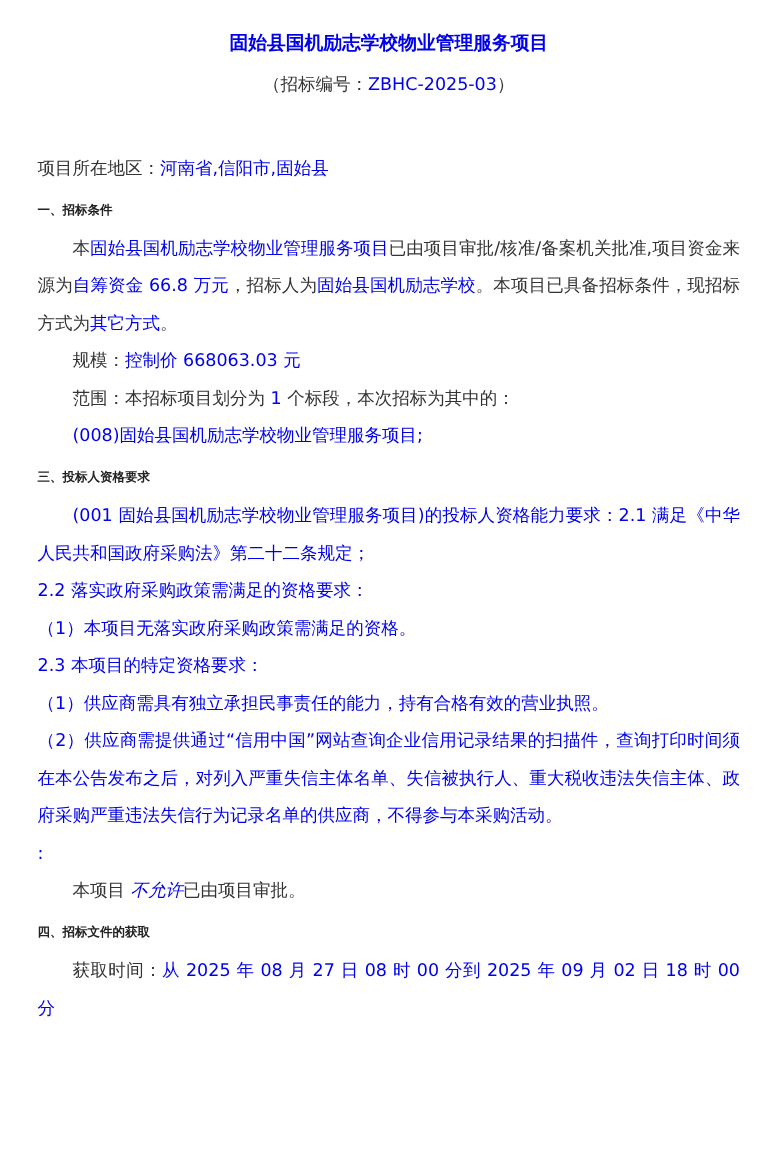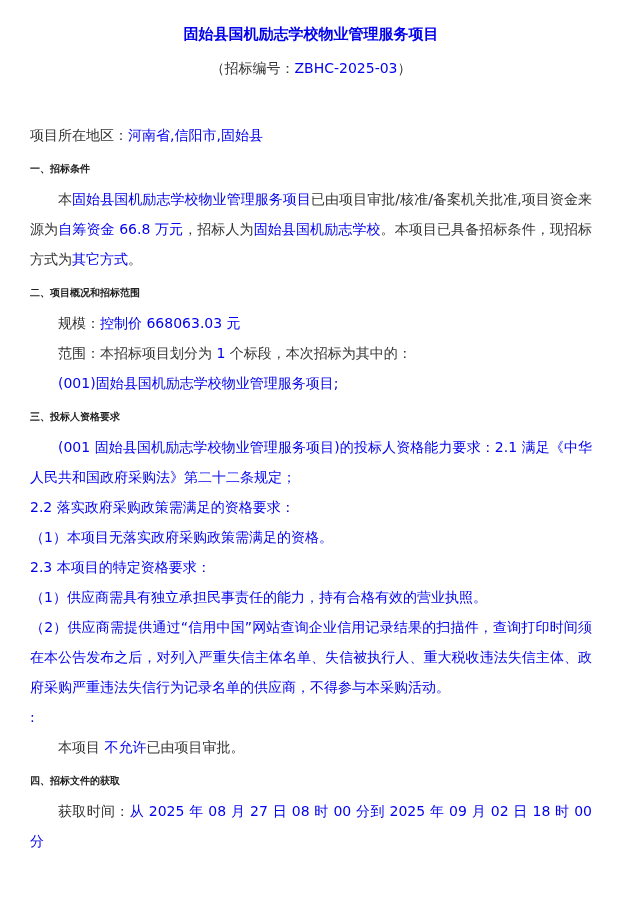--- a/index.html
+++ b/index.html
@@ -38,46 +38,45 @@
     text-align: justify;
   }
   .ind { text-indent: 2em; }
   .heading {
     font-size: 10px;
     font-weight: bold;
     line-height: 30px;
     margin: 4px 0 0 0;
     color: #222222;
   }
-  .emph-italic { }
+  .emph-italic { font-style: italic; }
 </style>
 </head>
 <body>
 
 <div class="page">
 
   <div class="doc-title">固始县国机励志学校物业管理服务项目</div>
 
   <div class="doc-subtitle"><span class="blk">（招标编号：</span><span class="blue">ZBHC-2025-03</span><span class="blk">）</span></div>
 
   <div class="gap-after-header"></div>
 
   <p class="p"><span class="blk">项目所在地区：</span><span class="blue">河南省,信阳市,固始县</span></p>
 
   <h2 class="heading">一、招标条件</h2>
 
   <p class="p ind"><span class="blk">本</span><span class="blue">固始县国机励志学校物业管理服务项目</span><span class="blk">已由项目审批/核准/备案机关批准,项目资金来源为</span><span class="blue">自筹资金 66.8 万元</span><span class="blk">，招标人为</span><span class="blue">固始县国机励志学校</span><span class="blk">。本项目已具备招标条件，现招标方式为</span><span class="blue">其它方式</span><span class="blk">。</span></p>
 
-  <h2 class="heading">二、项目概况和招标范围</h2>
 
   <p class="p ind"><span class="blk">规模：</span><span class="blue">控制价 668063.03 元</span></p>
 
   <p class="p ind"><span class="blk">范围：本招标项目划分为 </span><span class="blue">1</span><span class="blk"> 个标段，本次招标为其中的：</span></p>
 
-  <p class="p ind blue">(001)固始县国机励志学校物业管理服务项目;</p>
+  <p class="p ind blue">(008)固始县国机励志学校物业管理服务项目;</p>
 
   <h2 class="heading">三、投标人资格要求</h2>
 
   <p class="p ind blue">(001 固始县国机励志学校物业管理服务项目)的投标人资格能力要求：2.1 满足《中华人民共和国政府采购法》第二十二条规定；</p>
 
   <p class="p blue">2.2 落实政府采购政策需满足的资格要求：</p>
 
   <p class="p blue">（1）本项目无落实政府采购政策需满足的资格。</p>
 
   <p class="p blue">2.3 本项目的特定资格要求：</p>

